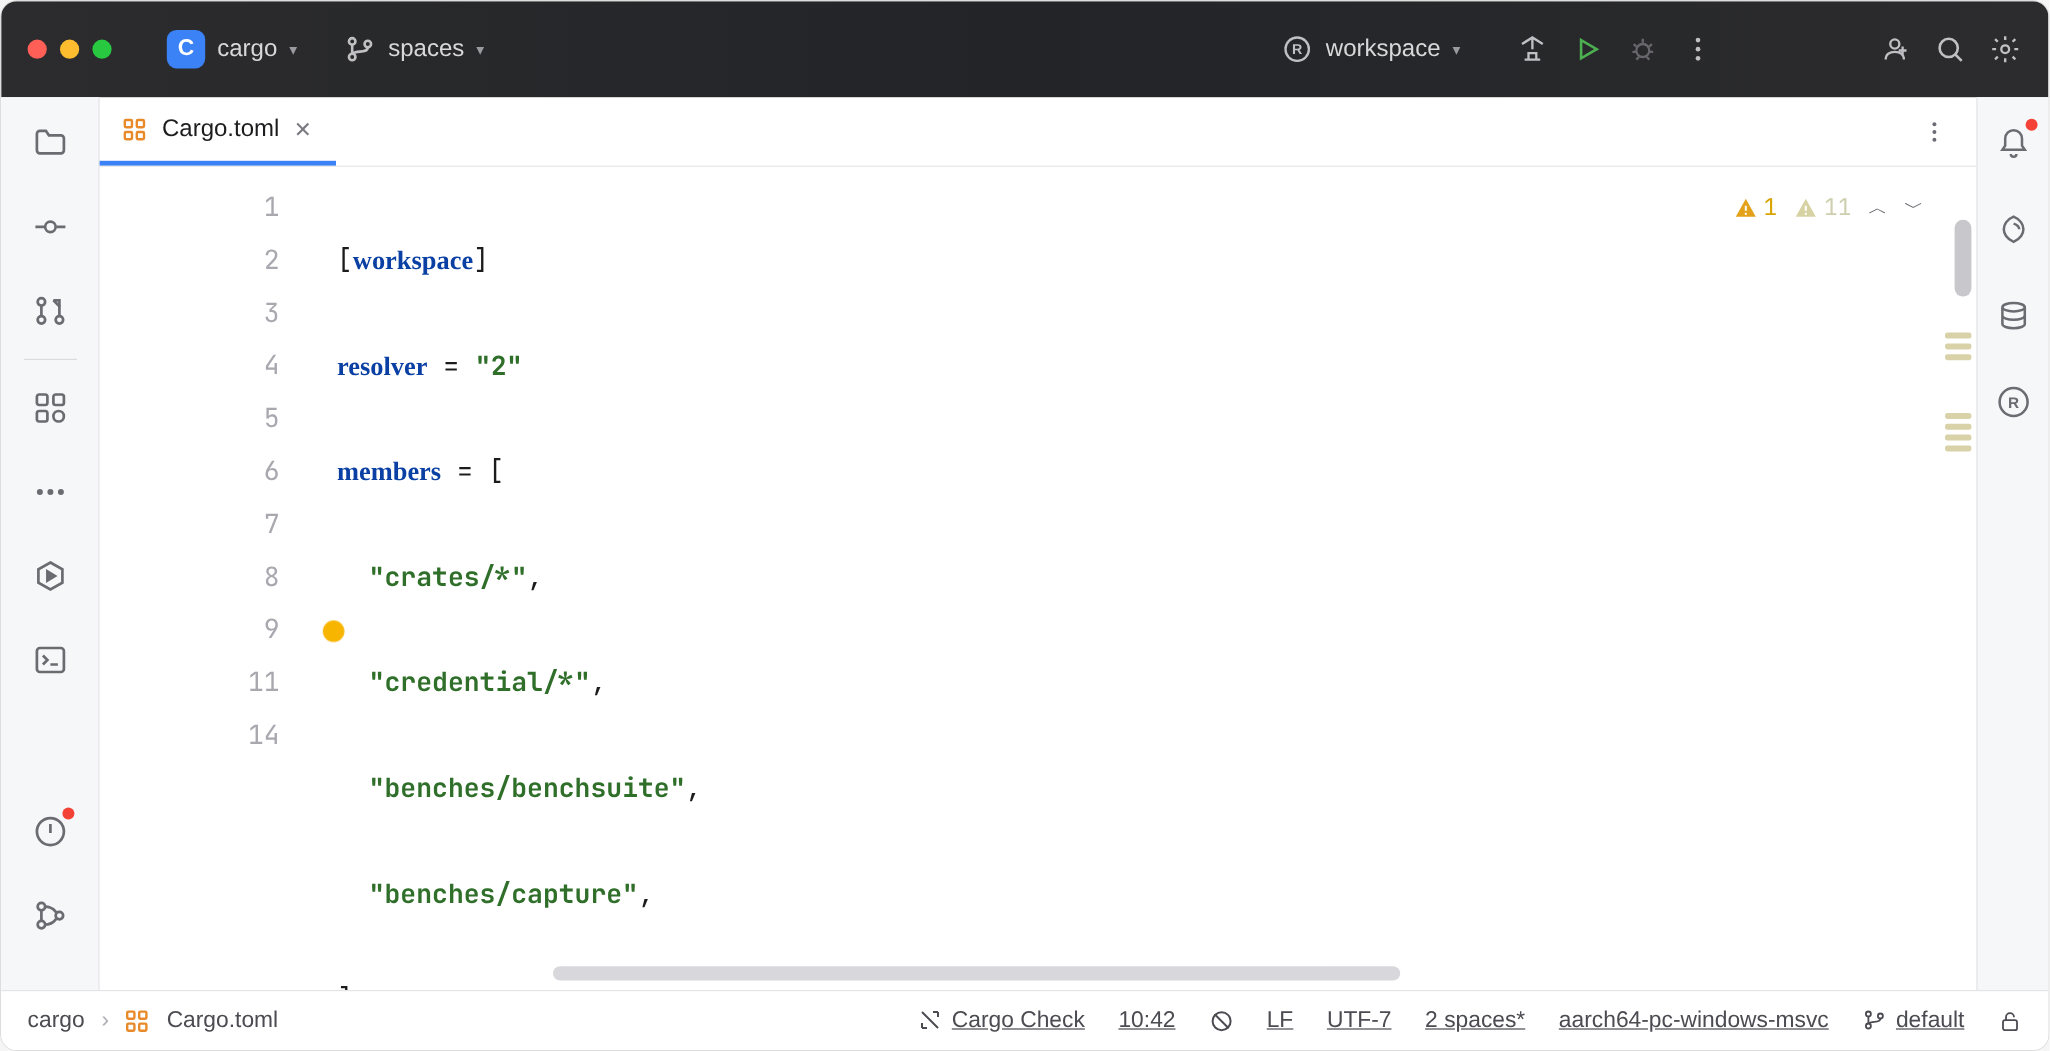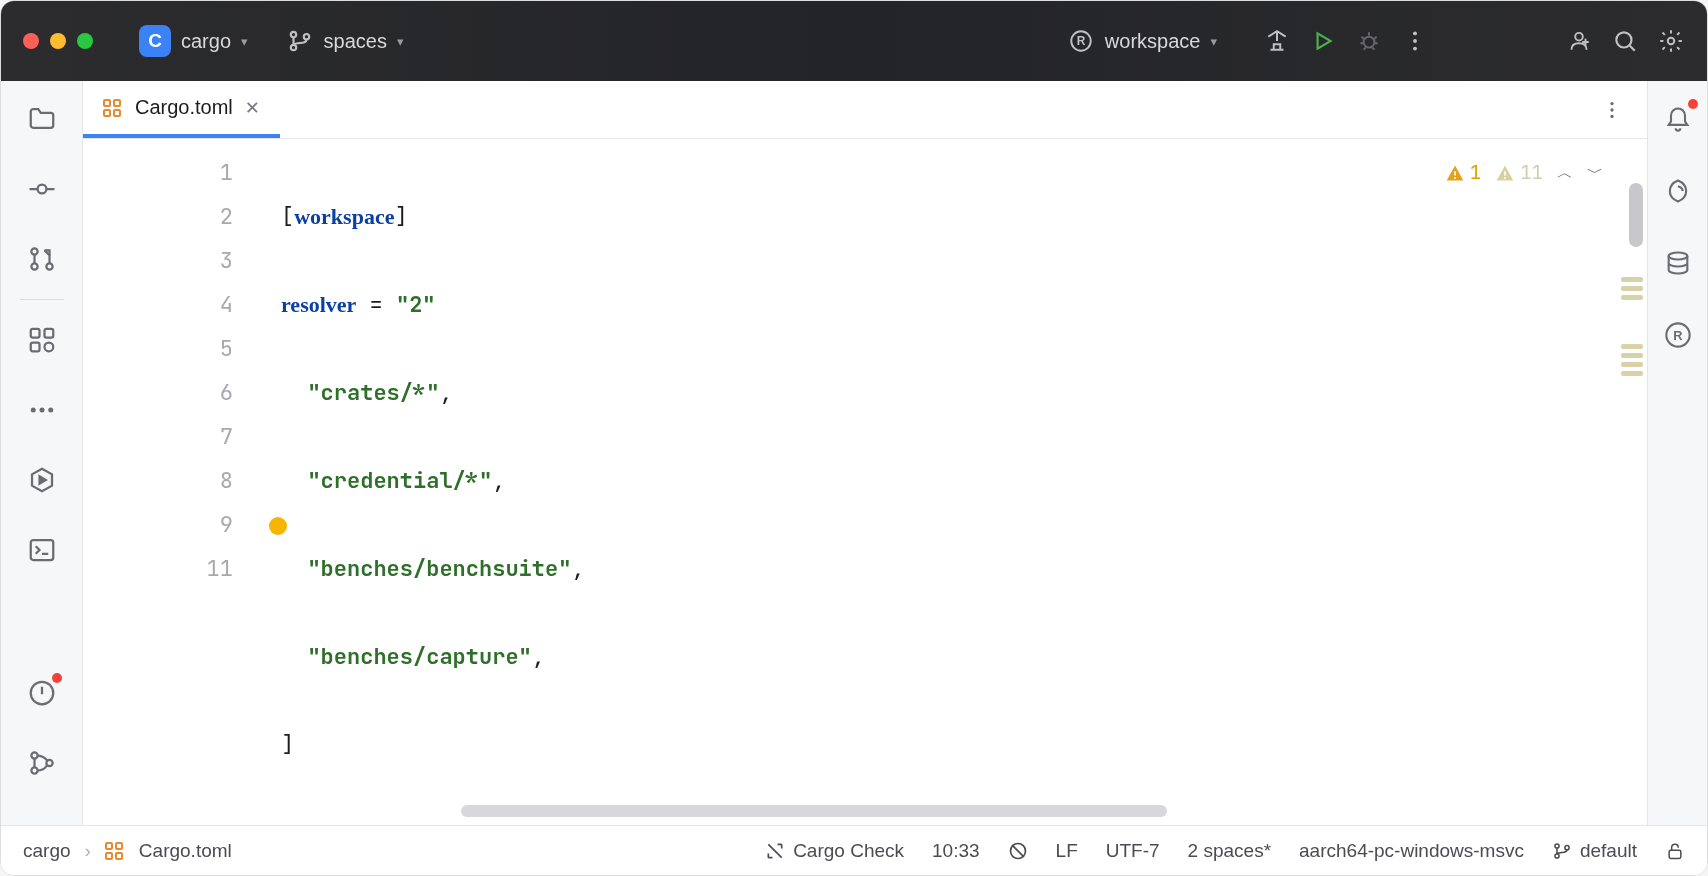--- a/index.html
+++ b/index.html
@@ -99,21 +99,21 @@
 .hscroll{ position:absolute; bottom:8px; left:200px; right:480px; height:12px; background:#d8d8dc; border-radius:6px;}
 .statusbar {
   height: 50px; border-top:1px solid #e5e5e7; background:#fff;
   display:flex; align-items:center; padding: 0 22px; gap:28px;
   font-size:19px; color:#4b4b52;
 }
 .statusbar .crumb{ display:flex; align-items:center; gap:14px;}
 .statusbar .sep{ color:#b0b0b6;}
 .statusbar .spacer{flex:1;}
 .statusbar svg{width:20px;height:20px;}
-.sb-item{display:flex;align-items:center;gap:8px;}
+.sb-item{display:flex;gap:8px;text-decoration:underline;}
 </style>
 </head>
 <body>
 
 <div class="window">
 
   <div class="titlebar">
     <div class="traffic-lights">
       <div class="tl red"></div>
       <div class="tl yellow"></div>
@@ -287,24 +287,26 @@
           <div>1</div>
           <div>2</div>
           <div>3</div>
           <div>4</div>
           <div>5</div>
           <div>6</div>
           <div>7</div>
           <div>8</div>
           <div>9</div>
           <div>11</div>
+          <div>14</div>
         </div>
         <div class="code">
 <div class="code-line"><span class="tok-br">[</span><span class="tok-key">workspace</span><span class="tok-br">]</span></div>
 <div class="code-line"><span class="tok-key">resolver</span><span class="tok-op"> = </span><span class="tok-str">"2"</span></div>
+<div class="code-line"><span class="tok-key">members</span><span class="tok-op"> = [</span></div>
 <div class="code-line">  <span class="tok-str">"crates/*"</span><span class="tok-op">,</span></div>
 <div class="code-line">  <span class="tok-str">"credential/*"</span><span class="tok-op">,</span></div>
 <div class="code-line">  <span class="tok-str">"benches/benchsuite"</span><span class="tok-op">,</span></div>
 <div class="code-line">  <span class="tok-str">"benches/capture"</span><span class="tok-op">,</span></div>
 <div class="code-line"><span class="tok-op">]</span></div>
 
 
 
 
 
@@ -378,21 +380,21 @@
       <span>Cargo.toml</span>
     </div>
     <div class="spacer"></div>
     <div class="sb-item">
       <svg viewBox="0 0 24 24" fill="none" stroke="currentColor" stroke-width="2">
           <path d="M4 4l16 16M20 4v5M20 4h-5M4 20v-5M4 20h5"></path>
         </svg>
       <span>Cargo Check</span>
     </div>
     <div class="sb-item">
-        <span>10:33</span>
+        <span>10:42</span>
       </div>
     <div class="sb-item">
       <svg viewBox="0 0 24 24" fill="none" stroke="currentColor" stroke-width="2">
           <circle cx="12" cy="12" r="9"></circle>
           <path d="M5 5l14 14"></path>
         </svg>
     </div>
     <div class="sb-item">
         <span>LF</span>
       </div>

